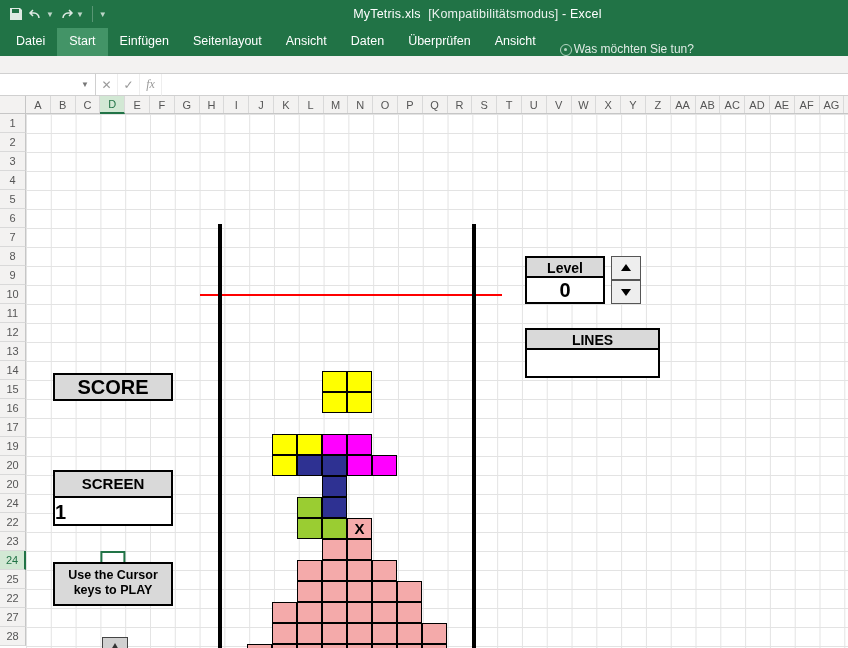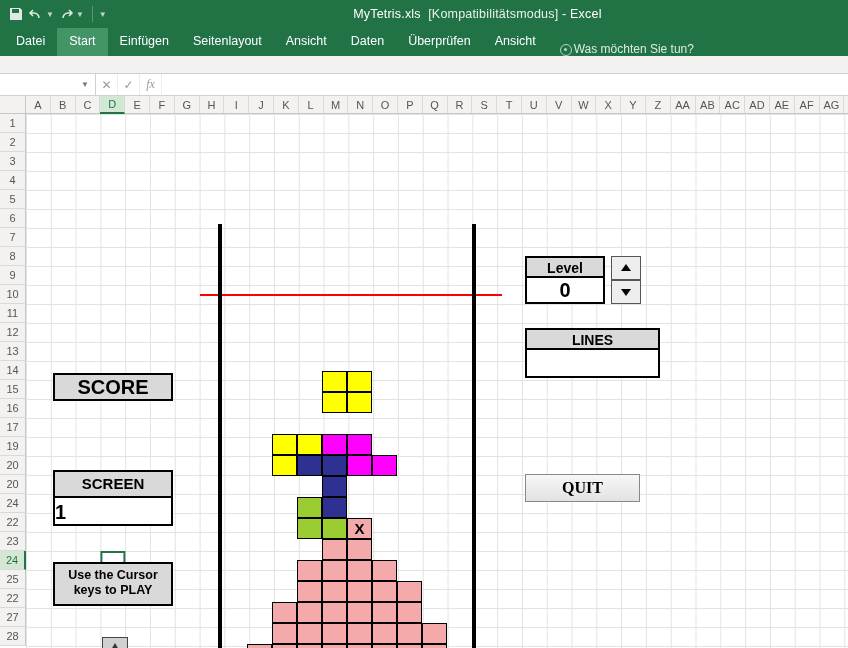--- a/index.html
+++ b/index.html
@@ -336,15 +336,14 @@
             <path d="M6 9 1 2h10z"></path>
           </svg></button>
     </div>
   </div>
 
   <div class="ov lines">
     <div class="lbl">LINES</div>
     <div class="val"></div>
   </div>
 
-  <button class="ov btn quit">QUIT</button>
 
 </div>
 
 </body></html>

